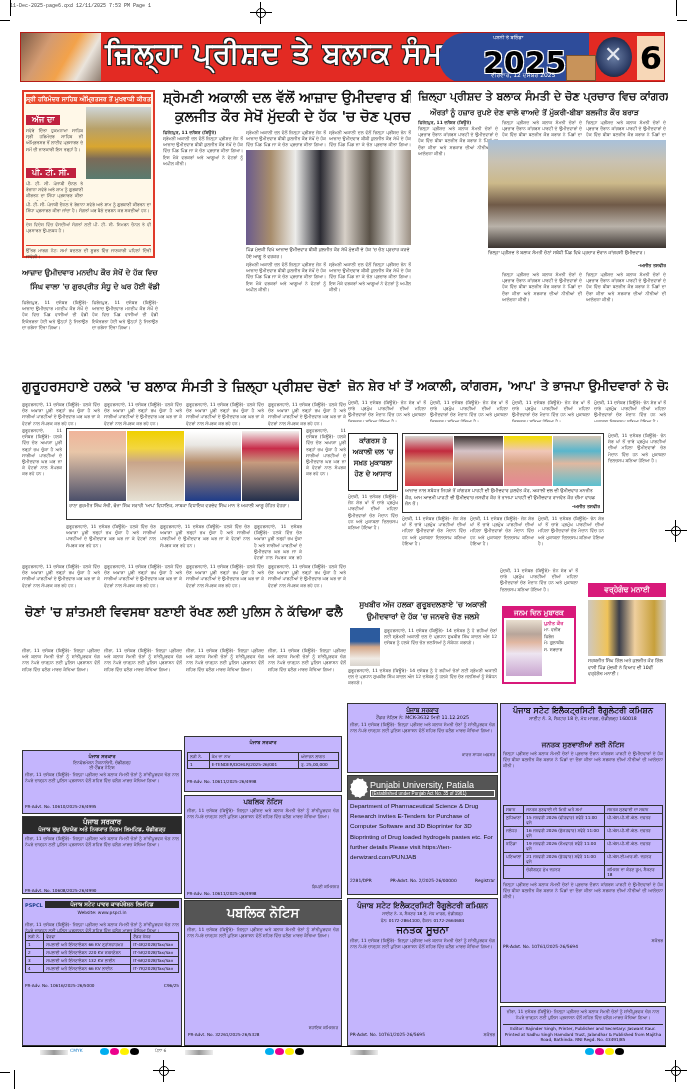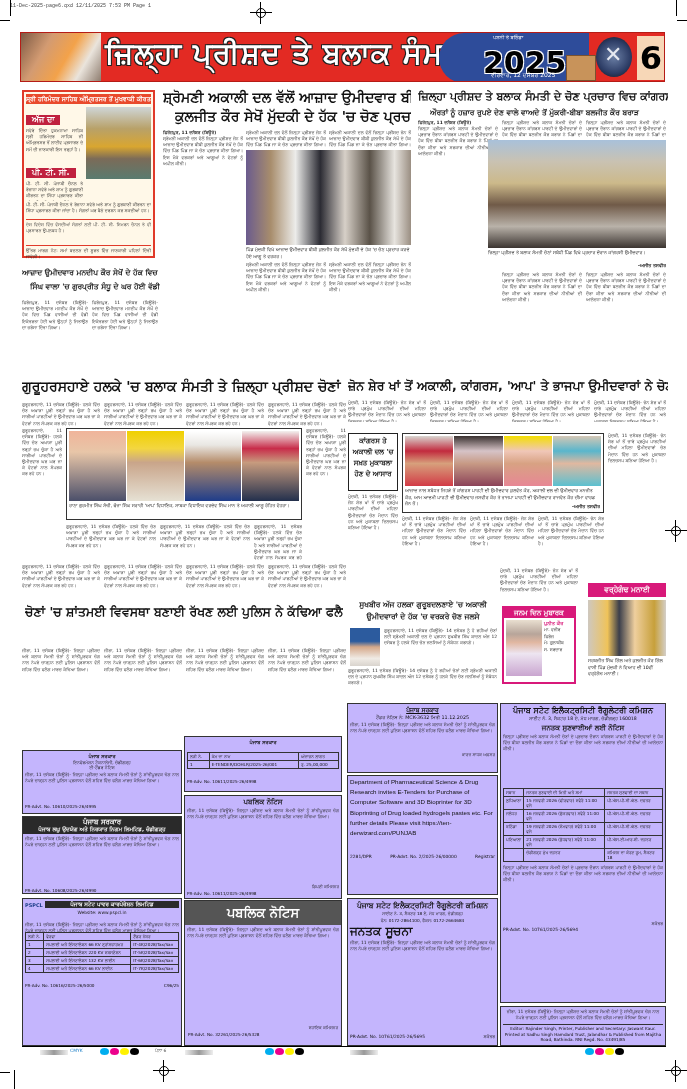--- a/index.html
+++ b/index.html
@@ -260,21 +260,21 @@
 </div>
 
 <div class="abs notice" style="left:184px;top:900px;width:158px;height:146px">
   <div class="darkhead" style="font-size:13px;padding:4px 0">ਪਬਲਿਕ ਨੋਟਿਸ</div>
   <div class="txt" style="height:96px;margin:2px">ਜ਼ੀਰਾ, 11 ਦਸੰਬਰ (ਬਿਊਰੋ)- ਜ਼ਿਲ੍ਹਾ ਪ੍ਰੀਸ਼ਦ ਅਤੇ ਬਲਾਕ ਸੰਮਤੀ ਚੋਣਾਂ ਨੂੰ ਸ਼ਾਂਤੀਪੂਰਵਕ ਢੰਗ ਨਾਲ ਨੇਪਰੇ ਚਾੜ੍ਹਨ ਲਈ ਪੁਲਿਸ ਪ੍ਰਸ਼ਾਸਨ ਵੱਲੋਂ ਸ਼ਹਿਰ ਵਿੱਚ ਫਲੈਗ ਮਾਰਚ ਕੱਢਿਆ ਗਿਆ।</div>
   <div class="cap" style="text-align:right;padding-right:3px;font-size:4.2px">ਸਹਾਇਕ ਕਮਿਸ਼ਨਰ</div>
   <div class="cap" style="padding:0 3px;font-size:4.2px">PR-Advt. No. 32261/2025-26/5328</div>
 </div>
 
 <div class="abs hl" style="left:347px;top:600px;width:152px;font-size:7.5px;text-align:center">ਸੁਖਬੀਰ ਅੱਜ ਹਲਕਾ ਗੁਰੂਬਦਲਣਾਏ 'ਚ ਅਕਾਲੀ</div>
-<div class="abs hl" style="left:347px;top:612px;width:152px;font-size:7.5px;text-align:center">ਉਮੀਦਵਾਰਾਂ ਦੇ ਹੱਕ 'ਚ ਵਰਕਰੇ ਚੋਣ ਜਲਸੇ</div>
+<div class="abs hl" style="left:347px;top:612px;width:152px;font-size:7.5px;text-align:center">ਉਮੀਦਵਾਰਾਂ ਦੇ ਹੱਕ 'ਚ ਜਨਵਰੇ ਚੋਣ ਜਲਸੇ</div>
 <div class="abs img" style="left:350px;top:628px;width:30px;height:38px;background:linear-gradient(180deg,#2c5b9e 0%,#2c5b9e 35%,#d5a88a 50%,#f0ebe5 80%,#d9d4ce 100%)"></div>
 <div class="abs txt" style="left:384px;top:628px;width:113px;height:40px">ਗੁਰੂਹਰਸਹਾਏ, 11 ਦਸੰਬਰ (ਬਿਊਰੋ)- 14 ਦਸੰਬਰ ਨੂੰ ਹੋ ਰਹੀਆਂ ਚੋਣਾਂ ਲਈ ਸ਼੍ਰੋਮਣੀ ਅਕਾਲੀ ਦਲ ਦੇ ਪ੍ਰਧਾਨ ਸੁਖਬੀਰ ਸਿੰਘ ਬਾਦਲ ਅੱਜ 12 ਦਸੰਬਰ ਨੂੰ ਹਲਕੇ ਵਿੱਚ ਚੋਣ ਜਲਸਿਆਂ ਨੂੰ ਸੰਬੋਧਨ ਕਰਨਗੇ।</div>
 <div class="abs txt" style="left:348px;top:668px;width:149px;height:30px">ਗੁਰੂਹਰਸਹਾਏ, 11 ਦਸੰਬਰ (ਬਿਊਰੋ)- 14 ਦਸੰਬਰ ਨੂੰ ਹੋ ਰਹੀਆਂ ਚੋਣਾਂ ਲਈ ਸ਼੍ਰੋਮਣੀ ਅਕਾਲੀ ਦਲ ਦੇ ਪ੍ਰਧਾਨ ਸੁਖਬੀਰ ਸਿੰਘ ਬਾਦਲ ਅੱਜ 12 ਦਸੰਬਰ ਨੂੰ ਹਲਕੇ ਵਿੱਚ ਚੋਣ ਜਲਸਿਆਂ ਨੂੰ ਸੰਬੋਧਨ ਕਰਨਗੇ।</div>
 
 <div class="abs txt" style="left:500px;top:568px;width:78px;height:34px">ਮੁੱਦਕੀ, 11 ਦਸੰਬਰ (ਬਿਊਰੋ)- ਜ਼ੋਨ ਸ਼ੇਰ ਖਾਂ ਤੋਂ ਚਾਰੇ ਪ੍ਰਮੁੱਖ ਪਾਰਟੀਆਂ ਦੀਆਂ ਮਹਿਲਾ ਉਮੀਦਵਾਰਾਂ ਚੋਣ ਮੈਦਾਨ ਵਿੱਚ ਹਨ ਅਤੇ ਮੁਕਾਬਲਾ ਦਿਲਚਸਪ ਬਣਿਆ ਹੋਇਆ ਹੈ।</div>
 
 <div class="abs" style="left:502px;top:606px;width:74px;height:78px;border:2px solid #d8197a">
   <div class="pinkhead" style="font-size:7px;padding:1px 0">ਜਨਮ ਦਿਨ ਮੁਬਾਰਕ</div>
   <div style="display:flex;gap:2px;padding:2px">
     <div class="img" style="width:36px;height:56px;background:linear-gradient(180deg,#e9dfd0 0%,#b7a59a 25%,#e1b7a1 40%,#ede5f1 60%,#c9a5cf 100%)"></div>
@@ -296,44 +296,51 @@
   <div style="font-size:6px;font-weight:bold;text-align:center;text-decoration:underline">ਪੰਜਾਬ ਸਰਕਾਰ</div>
   <div style="font-size:4.8px;text-align:center;margin-top:1px">ਟੈਂਡਰ ਨੋਟਿਸ ਨੰ: MCK-3632 ਮਿਤੀ 11.12.2025</div>
   <div class="txt" style="height:30px;margin-top:2px">ਜ਼ੀਰਾ, 11 ਦਸੰਬਰ (ਬਿਊਰੋ)- ਜ਼ਿਲ੍ਹਾ ਪ੍ਰੀਸ਼ਦ ਅਤੇ ਬਲਾਕ ਸੰਮਤੀ ਚੋਣਾਂ ਨੂੰ ਸ਼ਾਂਤੀਪੂਰਵਕ ਢੰਗ ਨਾਲ ਨੇਪਰੇ ਚਾੜ੍ਹਨ ਲਈ ਪੁਲਿਸ ਪ੍ਰਸ਼ਾਸਨ ਵੱਲੋਂ ਸ਼ਹਿਰ ਵਿੱਚ ਫਲੈਗ ਮਾਰਚ ਕੱਢਿਆ ਗਿਆ।</div>
   <div style="display:flex;justify-content:space-between">
     <span class="cap" style="font-size:4.2px"></span>
     <span class="cap" style="font-size:4.2px">ਕਾਰਜ ਸਾਧਕ ਅਫ਼ਸਰ</span>
   </div>
 </div>
 
 <div class="abs notice" style="left:347px;top:775px;width:151px;height:120px">
+  <div style="background:#555;display:flex;align-items:center;padding:2px;gap:2px">
+    <div style="width:18px;height:20px;border-radius:50%;background:#fff;border:1px dashed #555"></div>
+    <div style="flex:1">
+      <div style="color:#fff;font-size:9px;font-family:'Liberation Sans',sans-serif;white-space:nowrap">Punjabi University, Patiala</div>
+      <div style="color:#fff;font-size:4.6px;font-family:'Liberation Sans',sans-serif;white-space:nowrap;border:1px solid #fff;padding:0 1px">(Established under Punjab Act No. 35 of 1961)</div>
+    </div>
+  </div>
   <div style="font-size:6.2px;line-height:10.2px;padding:1px 2px;font-family:'Liberation Sans',sans-serif;height:78px;overflow:hidden">Department of Pharmaceutical Science &amp; Drug Research invites E-Tenders for Purchase of Computer Software and 3D Bioprinter for 3D Bioprinting of Drug loaded hydrogels pastes etc. For further details Please visit https://ten-derwizard.com/PUNJAB</div>
   <div style="display:flex;justify-content:space-between;padding:0 2px;font-size:4.4px">
     <span>2281/DPR</span>
     <span>PR-Advt. No. 2/2025-26/00000</span>
     <span>Registrar</span>
   </div>
 </div>
 
 <div class="abs notice" style="left:347px;top:898px;width:151px;height:148px;padding:2px">
   <div style="font-size:7.5px;font-weight:bold;text-align:center;white-space:nowrap;overflow:hidden">ਪੰਜਾਬ ਸਟੇਟ ਇਲੈਕਟ੍ਰਸਿਟੀ ਰੈਗੂਲੇਟਰੀ ਕਮਿਸ਼ਨ</div>
   <div class="cap" style="text-align:center;font-size:4.2px">ਸਾਈਟ ਨੰ. 3, ਸੈਕਟਰ 18 ਏ, ਮੱਧ ਮਾਰਗ, ਚੰਡੀਗੜ੍ਹ</div>
   <div class="cap" style="text-align:center;font-size:4.2px">ਫੋਨ: 0172-2864100, ਫੈਕਸ: 0172-2664684</div>
-  <div style="font-size:12px;font-weight:bold;">ਜਨਤਕ ਸੂਚਨਾ</div>
+  <div style="font-size:10px;font-weight:bold;text-align:center">ਜਨਤਕ ਸੂਚਨਾ</div>
   <div class="txt" style="height:94px;margin-top:2px">ਜ਼ੀਰਾ, 11 ਦਸੰਬਰ (ਬਿਊਰੋ)- ਜ਼ਿਲ੍ਹਾ ਪ੍ਰੀਸ਼ਦ ਅਤੇ ਬਲਾਕ ਸੰਮਤੀ ਚੋਣਾਂ ਨੂੰ ਸ਼ਾਂਤੀਪੂਰਵਕ ਢੰਗ ਨਾਲ ਨੇਪਰੇ ਚਾੜ੍ਹਨ ਲਈ ਪੁਲਿਸ ਪ੍ਰਸ਼ਾਸਨ ਵੱਲੋਂ ਸ਼ਹਿਰ ਵਿੱਚ ਫਲੈਗ ਮਾਰਚ ਕੱਢਿਆ ਗਿਆ।</div>
   <div style="display:flex;justify-content:space-between;font-size:4.4px">
     <span>PR-Advt. No. 10761/2025-26/5695</span>
     <span>ਸਕੱਤਰ</span>
   </div>
 </div>
 
 <div class="abs notice" style="left:500px;top:703px;width:166px;height:300px;padding:2px">
   <div style="font-size:8px;font-weight:bold;text-align:center;white-space:nowrap;overflow:hidden">ਪੰਜਾਬ ਸਟੇਟ ਇਲੈਕਟ੍ਰਸਿਟੀ ਰੈਗੂਲੇਟਰੀ ਕਮਿਸ਼ਨ</div>
   <div class="cap" style="text-align:center;font-size:4.6px">ਸਾਈਟ ਨੰ. 3, ਸੈਕਟਰ 18 ਏ, ਮੱਧ ਮਾਰਗ, ਚੰਡੀਗੜ੍ਹ 160018</div>
-  <div style="font-size:7px;font-weight:bold;text-align:center;margin-top:1px">ਜਨਤਕ ਸੁਣਵਾਈਆਂ ਲਈ ਨੋਟਿਸ</div>
+  <div style="font-size:7px;font-weight:bold;text-align:center;margin-top:18px">ਜਨਤਕ ਸੁਣਵਾਈਆਂ ਲਈ ਨੋਟਿਸ</div>
   <div class="txt" style="height:52px;margin-top:2px">ਜ਼ਿਲ੍ਹਾ ਪ੍ਰੀਸ਼ਦ ਅਤੇ ਬਲਾਕ ਸੰਮਤੀ ਚੋਣਾਂ ਦੇ ਪ੍ਰਚਾਰ ਦੌਰਾਨ ਕਾਂਗਰਸ ਪਾਰਟੀ ਦੇ ਉਮੀਦਵਾਰਾਂ ਦੇ ਹੱਕ ਵਿੱਚ ਬੀਬਾ ਬਲਜੀਤ ਕੌਰ ਬਰਾੜ ਨੇ ਪਿੰਡਾਂ ਦਾ ਦੌਰਾ ਕੀਤਾ ਅਤੇ ਸਰਕਾਰ ਦੀਆਂ ਨੀਤੀਆਂ ਦੀ ਆਲੋਚਨਾ ਕੀਤੀ।</div>
   <table style="margin-top:2px">
     <tbody>
         <tr>
           <th>ਸਥਾਨ</th>
           <th>ਜਨਤਕ ਸੁਣਵਾਈ ਦੀ ਮਿਤੀ ਅਤੇ ਸਮਾਂ</th>
           <th>ਜਨਤਕ ਸੁਣਵਾਈ ਦਾ ਸਥਾਨ</th>
         </tr>
     <tr>
           <td>ਲੁਧਿਆਣਾ</td>

